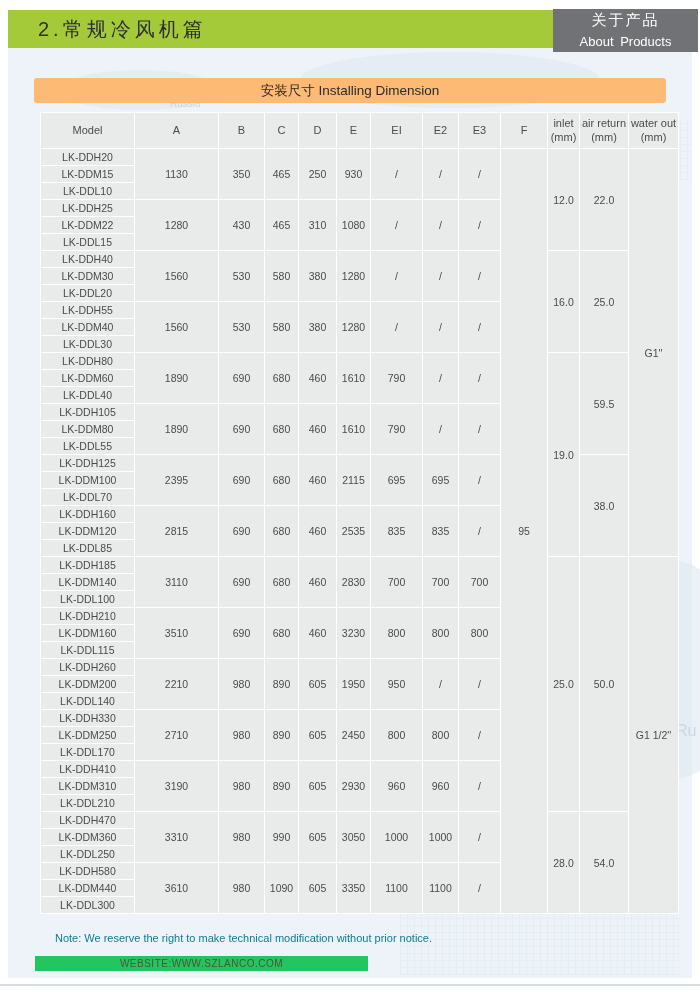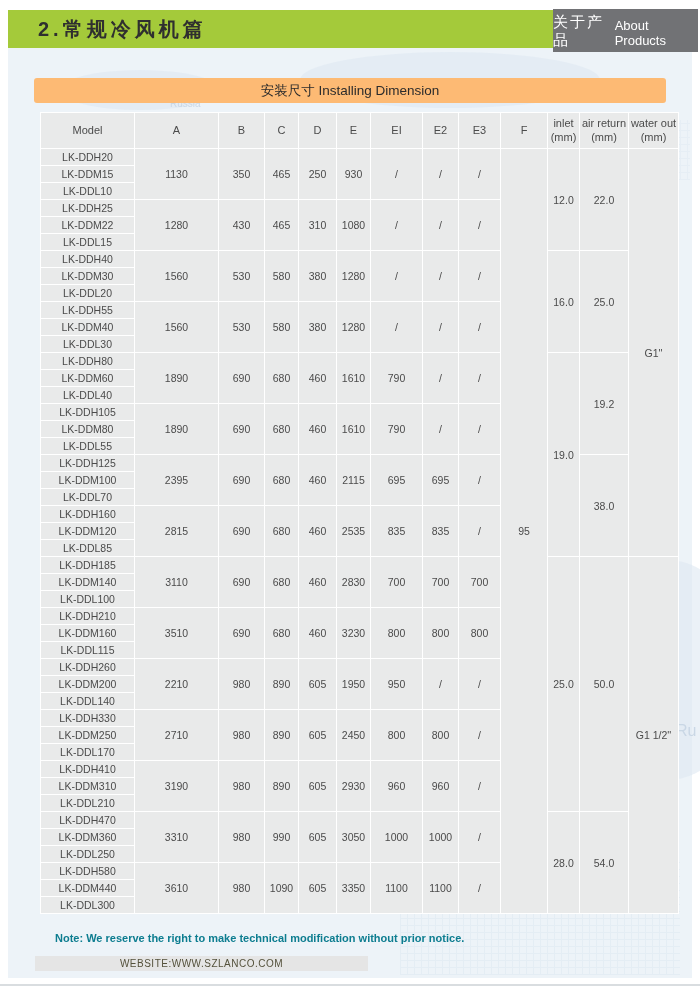--- a/index.html
+++ b/index.html
@@ -18,26 +18,26 @@
     position:absolute;opacity:.35;
     background:
       repeating-linear-gradient(0deg,#d4e2ee 0 1px,transparent 1px 7px),
       repeating-linear-gradient(90deg,#d4e2ee 0 1px,transparent 1px 7px);
   }
   .title-bar{
     position:absolute;left:8px;top:10px;width:545px;height:38px;
     background:#a4ca3a;display:flex;align-items:center;
   }
   .title-text{
-    padding-left:30px;font-size:20px;font-weight:bold;color:#2f2f2f;
+    padding-left:30px;font-size:20px;font-weight:normal;color:#2f2f2f;
     letter-spacing:4px;
   }
   .about-box{
     position:absolute;left:553px;top:9px;right:2px;height:43px;
-    background:#717275;color:#ffffff;display:flex;
+    background:#717275;color:#ffffff;display:flex;flex-direction:column;
     align-items:center;justify-content:center;line-height:1.15;
   }
   .about-zh{font-size:15px;letter-spacing:2px;}
   .about-en{font-size:13px;word-spacing:3px;margin-top:7px;}
   .banner{
     position:absolute;left:34px;top:78px;width:632px;height:25px;
     background:#fdba74;border-radius:3px;display:flex;align-items:center;
     justify-content:center;font-size:13.5px;color:#2b2b2b;
   }
   table.dims{
@@ -47,26 +47,26 @@
   table.dims th, table.dims td{
     border:1.5px solid #ffffff;background:#e9eaea;color:#4b4b4b;
     text-align:center;vertical-align:middle;padding:0;
     font-size:10.5px;font-weight:normal;overflow:hidden;
   }
   table.dims thead tr{height:36px;}
   table.dims tbody tr{height:17px;}
   table.dims th{font-size:11px;white-space:pre-line;line-height:1.25;}
   td.model-cell{font-size:10.5px;}
   .footer-note{
-    position:absolute;left:55px;top:932px;font-size:11px;font-weight:bold;
+    position:absolute;left:55px;top:932px;font-size:11px;font-weight:normal;
     color:#0d7d90;
   }
   .website-bar{
     position:absolute;left:35px;top:956px;width:333px;height:15px;
-    background:#e5e5e5;display:flex;align-items:center;justify-content:center;
+    background:#22c55e;display:flex;align-items:center;justify-content:center;
   }
   .website-text{font-size:10px;color:#54513b;letter-spacing:.5px;}
   .page-edge-line{
     position:absolute;left:0;right:0;top:984px;height:2px;background:#d9dde0;
   }
 </style>
 </head>
 <body>
 
 <div class="content-bg"></div>
@@ -206,21 +206,21 @@
         <td class="model-cell">LK-DDH80</td>
         <td rowspan="3">1890</td>
         <td rowspan="3">690</td>
         <td rowspan="3">680</td>
         <td rowspan="3">460</td>
         <td rowspan="3">1610</td>
         <td rowspan="3">790</td>
         <td rowspan="3">/</td>
         <td rowspan="3">/</td>
         <td rowspan="12">19.0</td>
-        <td rowspan="6">19.2</td>
+        <td rowspan="6">59.5</td>
       </tr>
       <tr>
         <td class="model-cell">LK-DDM60</td>
       </tr>
       <tr>
         <td class="model-cell">LK-DDL40</td>
       </tr>
       <tr>
         <td class="model-cell">LK-DDH105</td>
         <td rowspan="3">1890</td>

